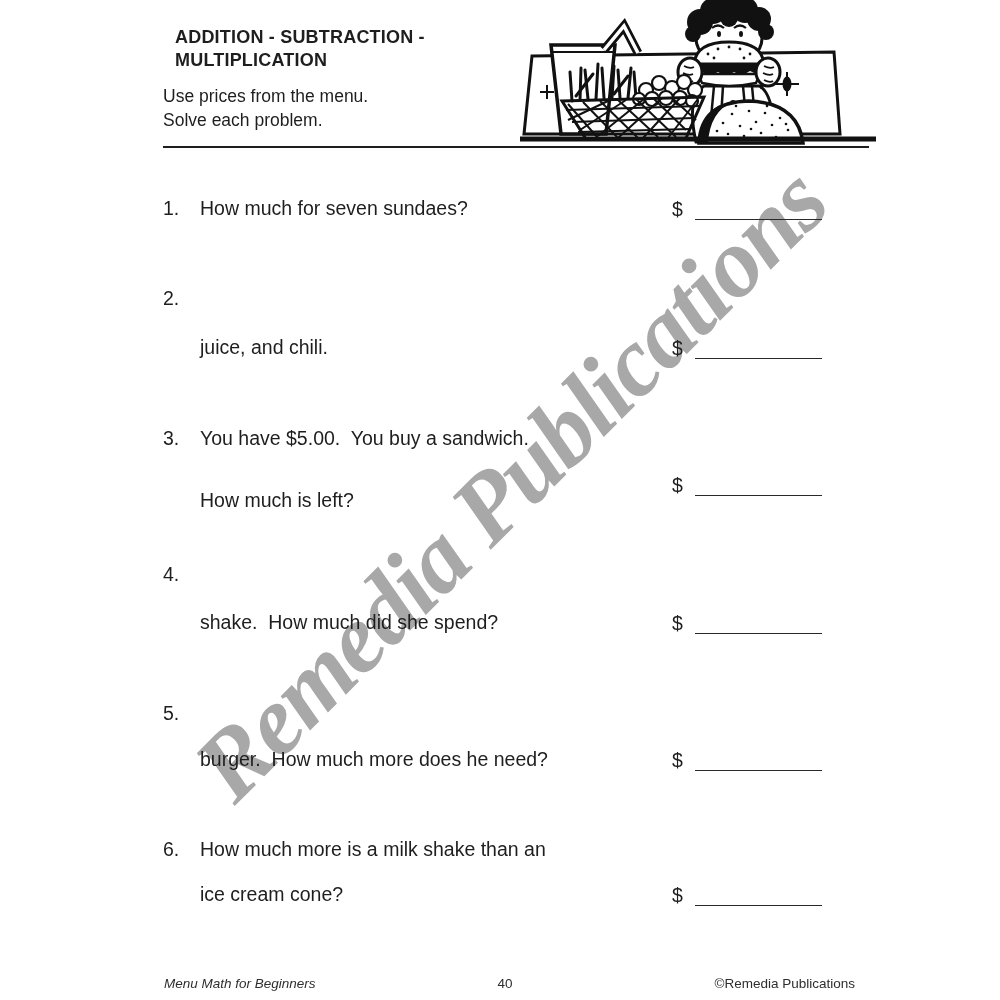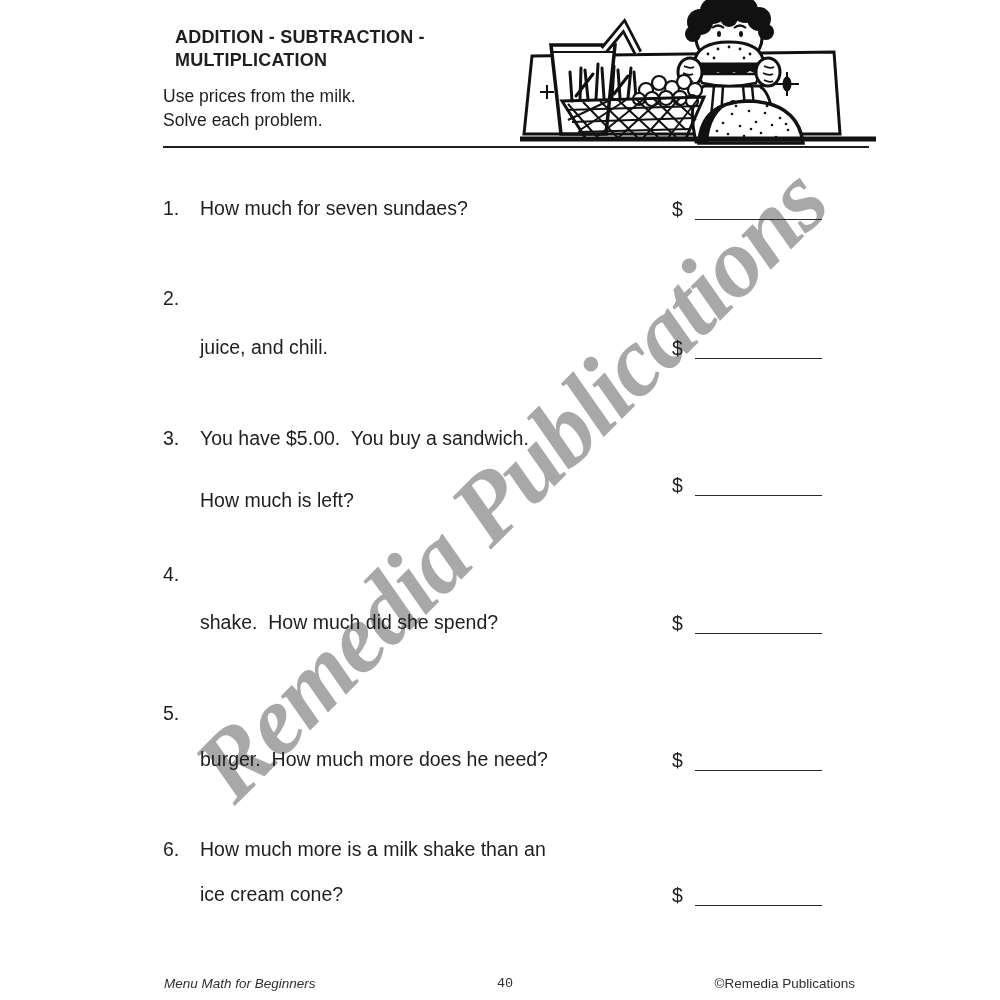--- a/index.html
+++ b/index.html
@@ -21,39 +21,39 @@
   
   .problem{position:absolute;left:163px;width:520px;font-size:19.5px;}
   .pnum{position:absolute;left:0;top:0;white-space:pre;}
   .pline{position:absolute;left:37px;white-space:pre;}
   .answer{position:absolute;left:672px;display:flex;align-items:flex-end;gap:12px;height:24px;}
   .dollar{font-size:19.5px;line-height:22px;}
   .blank-line{display:inline-block;width:127px;height:20px;border-bottom:1.6px solid #2a2a2a;}
   
   .footer{position:absolute;left:0;top:976px;width:1000px;font-size:13.5px;color:#2e2e2e;}
   .footer-book{position:absolute;left:164px;font-style:italic;}
-  .footer-page{position:absolute;left:470px;width:70px;text-align:center;font-family:Liberation Mono, monospace;}
+  .footer-page{position:absolute;left:470px;width:70px;text-align:center;}
   .footer-copy{position:absolute;right:145px;margin-left:32px;}
 </style>
 </head>
 <body>
 
 <div class="page">
 
   <div class="watermark">Remedia Publications</div>
 
   <div class="content">
 
     <div class="title">
       <span>ADDITION - SUBTRACTION -</span><br>
       <span>MULTIPLICATION</span>
     </div>
 
     <div class="instructions">
-      <span>Use prices from the milk.</span><br>
+      <span>Use prices from the menu.</span><br>
       <span>Solve each problem.</span>
     </div>
 
     <div class="header-rule"></div>
 
     <svg class="illustration" viewBox="0 0 360 152" xmlns="http://www.w3.org/2000/svg">
 
       <path d="M14 58 L316 54 L322 136 L6 136 Z" fill="#fff" stroke="#111" stroke-width="3"></path>
 
       <path d="M29 87 v14 M22 94 h14" stroke="#111" stroke-width="2" fill="none"></path>

